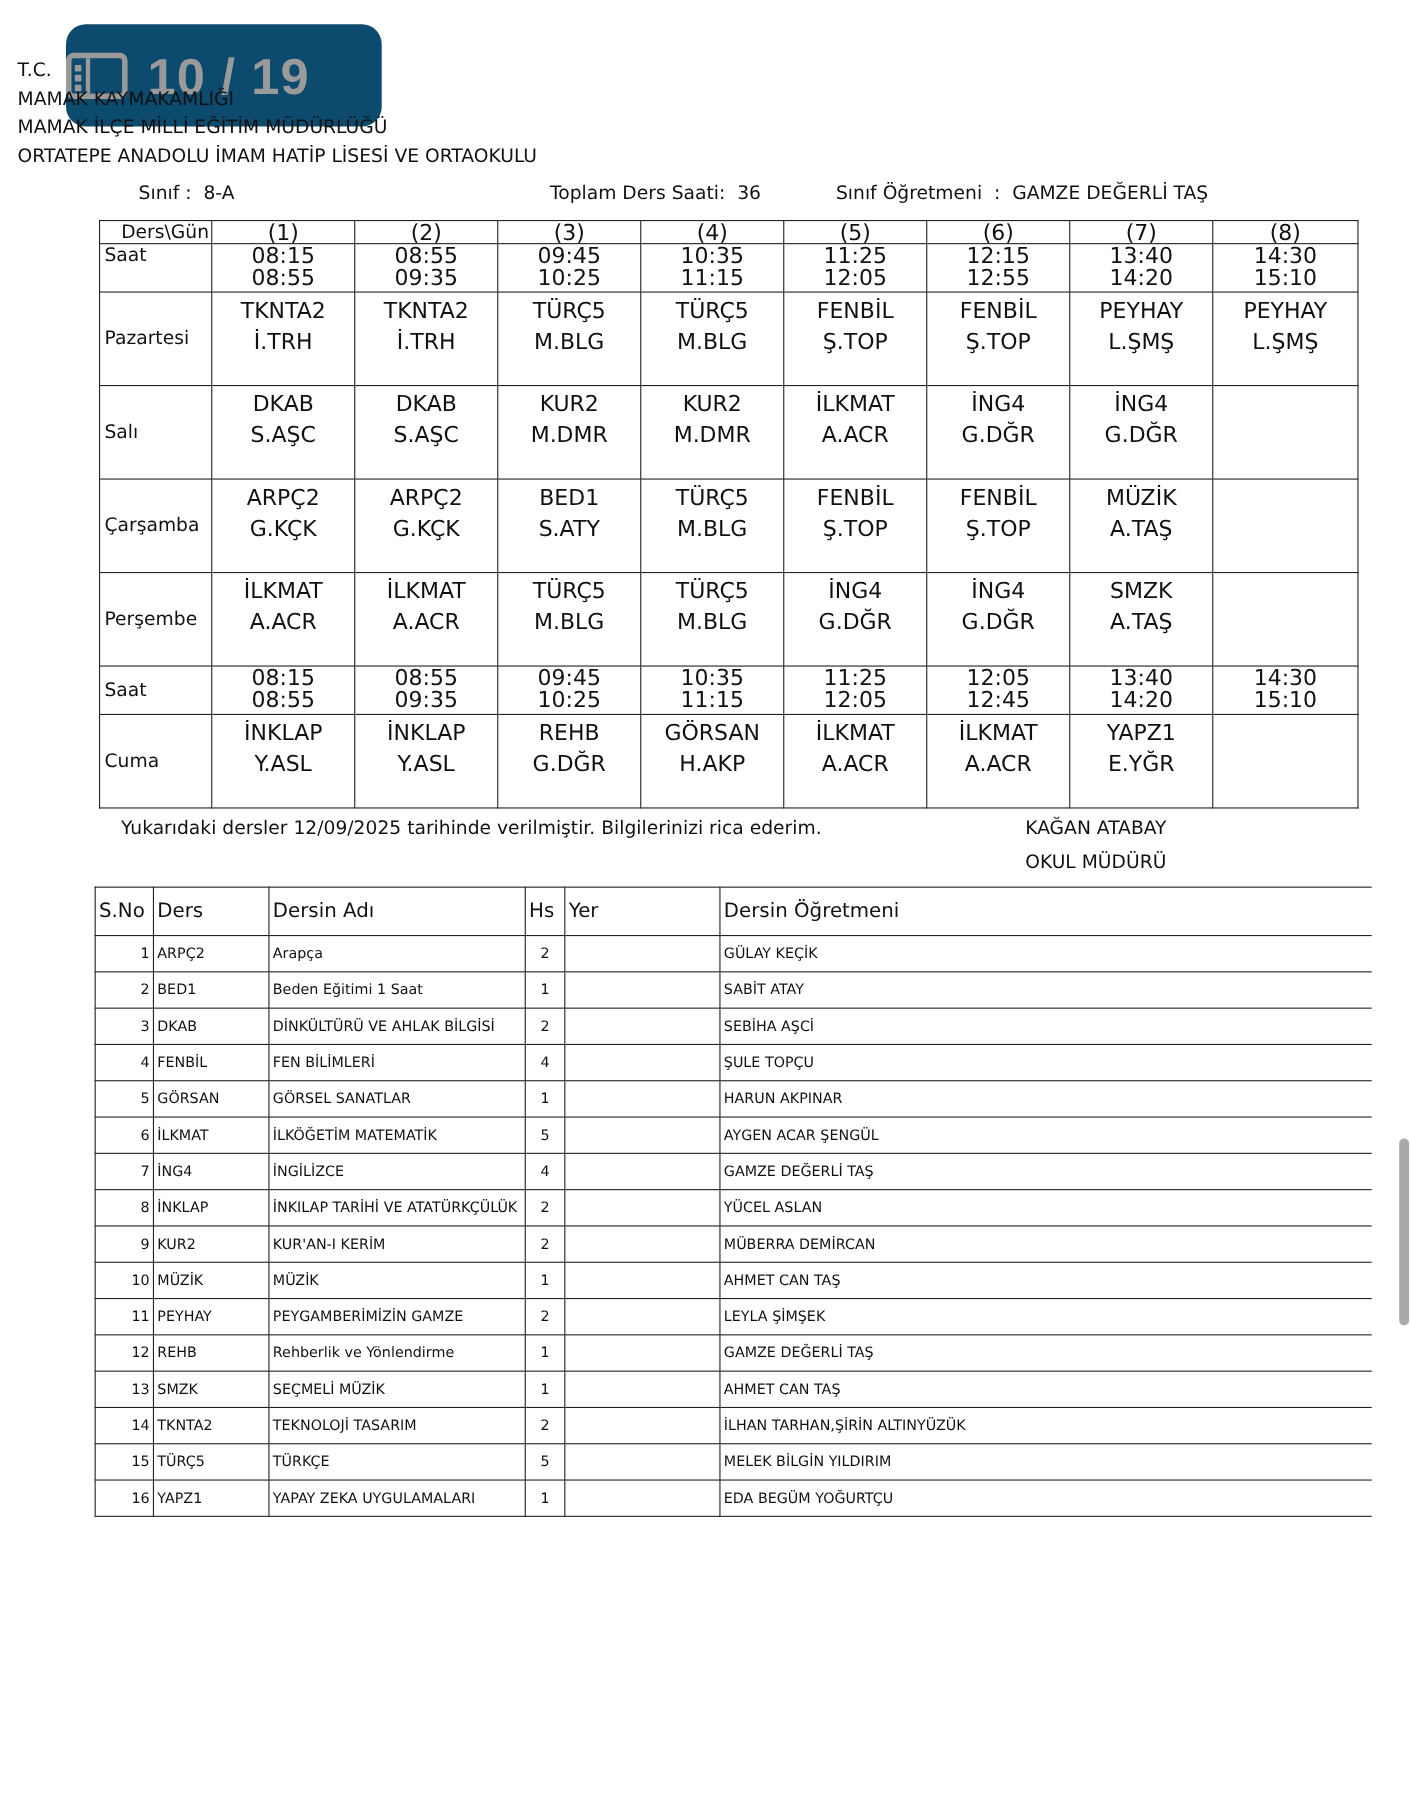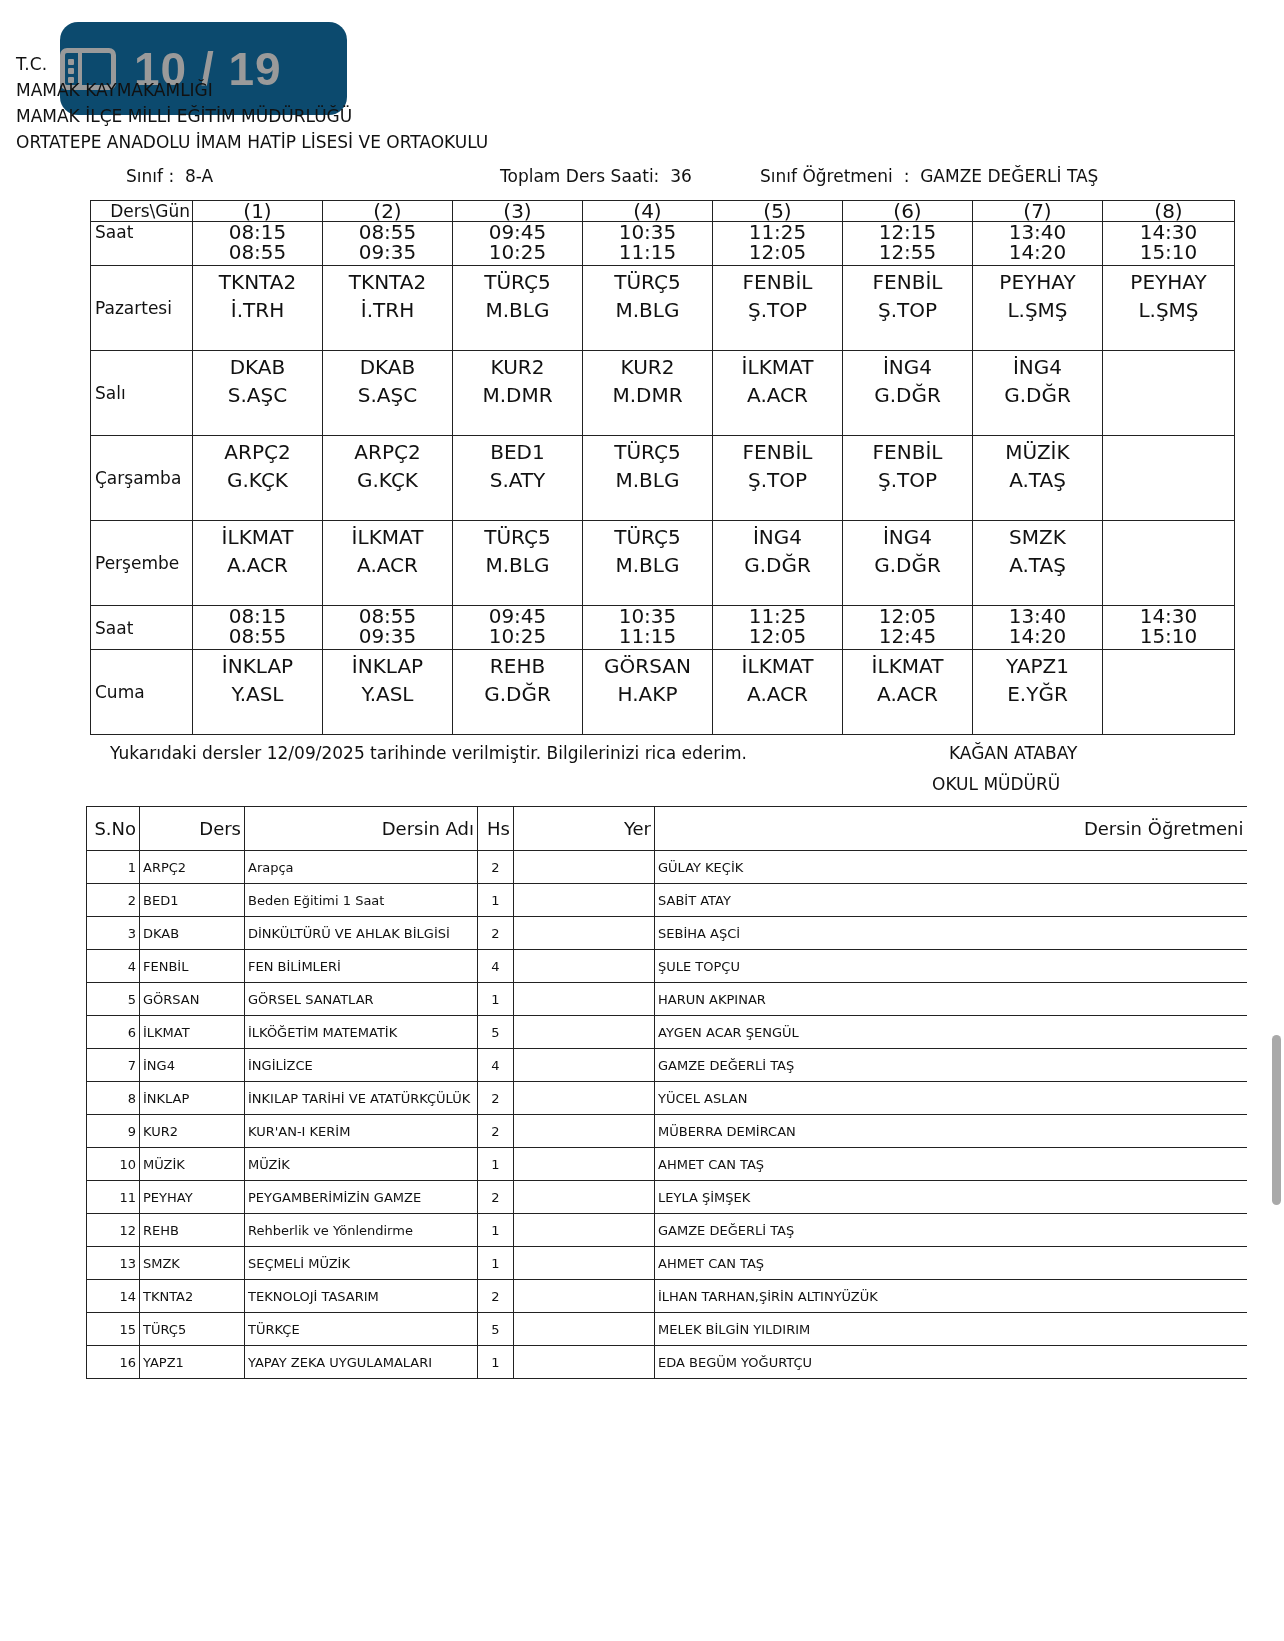--- a/index.html
+++ b/index.html
@@ -24,27 +24,27 @@
   table.tt td { border:1.5px solid #222; padding:0; text-align:center; vertical-align:top; font-size:20px; line-height:23px; }
   table.tt td.lbl { text-align:left; font-size:17px; vertical-align:middle; padding-left:4px; }
   table.tt td.corner { text-align:right; font-size:17px; padding-right:2px; line-height:20px;margin-top:44px; }
   table.tt tr.colhdr td { height:20px; line-height:20px; }
   table.tt tr.saat td { height:43px; line-height:20px; vertical-align:top; }
   table.tt tr.day td { height:84px; }
   table.tt tr.day td .c { padding-top:2px; line-height:28px; }
   table.tt tr.saat2 td { height:43px; line-height:20px; }
 
   .note { position:absolute; top:743px; left:110px; font-size:17px; }
-  .sign1 { position:absolute; top:743px; left:932px; font-size:17px;margin-left:17px; }
+  .sign1 { position:absolute; top:743px; left:932px; font-size:17px; }
   .sign2 { position:absolute; top:774px; left:932px; font-size:17px; }
 
   
   table.cl { position:absolute; left:86px; top:806px; border-collapse:collapse; table-layout:fixed; }
   table.cl td { border:1.5px solid #222; padding:0 3px; font-size:13px; height:32px; white-space:nowrap; }
-  table.cl tr.head td { font-size:18px; height:43px; text-align:right; }
+  table.cl tr.head td { font-size:18px; height:43px; text-align:left; }
   table.cl td.sno { text-align:right; }
   table.cl td.hs { text-align:center; }
   table.cl td.last { border-right:none;margin-top:47px; }
 
   .scrollbar { position:absolute; left:1272px; top:1035px; width:9px; height:170px; background:#a9a9a9; border-radius:5px; }
 </style>
 </head>
 <body>
 
 <div class="page-badge">

